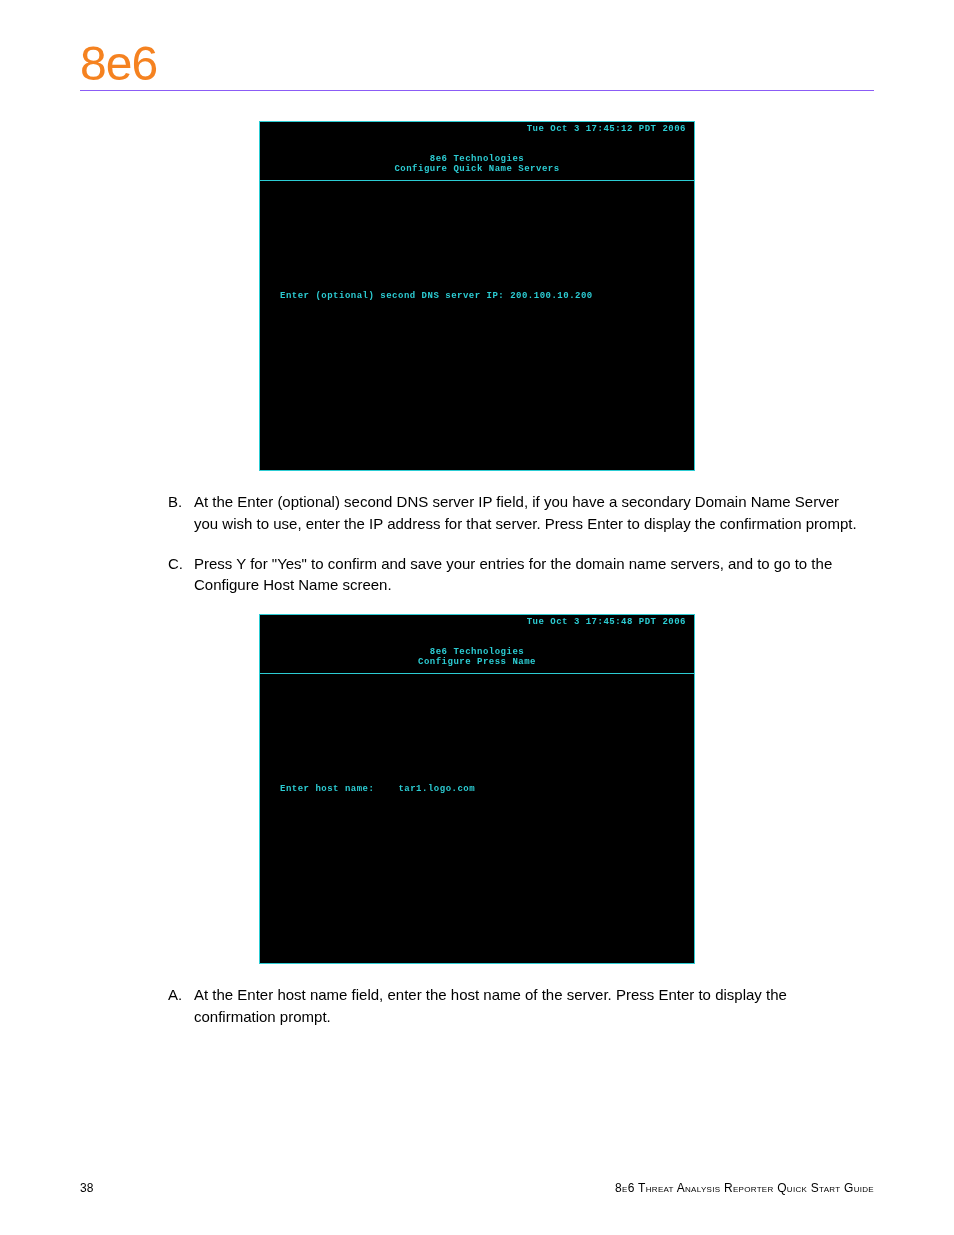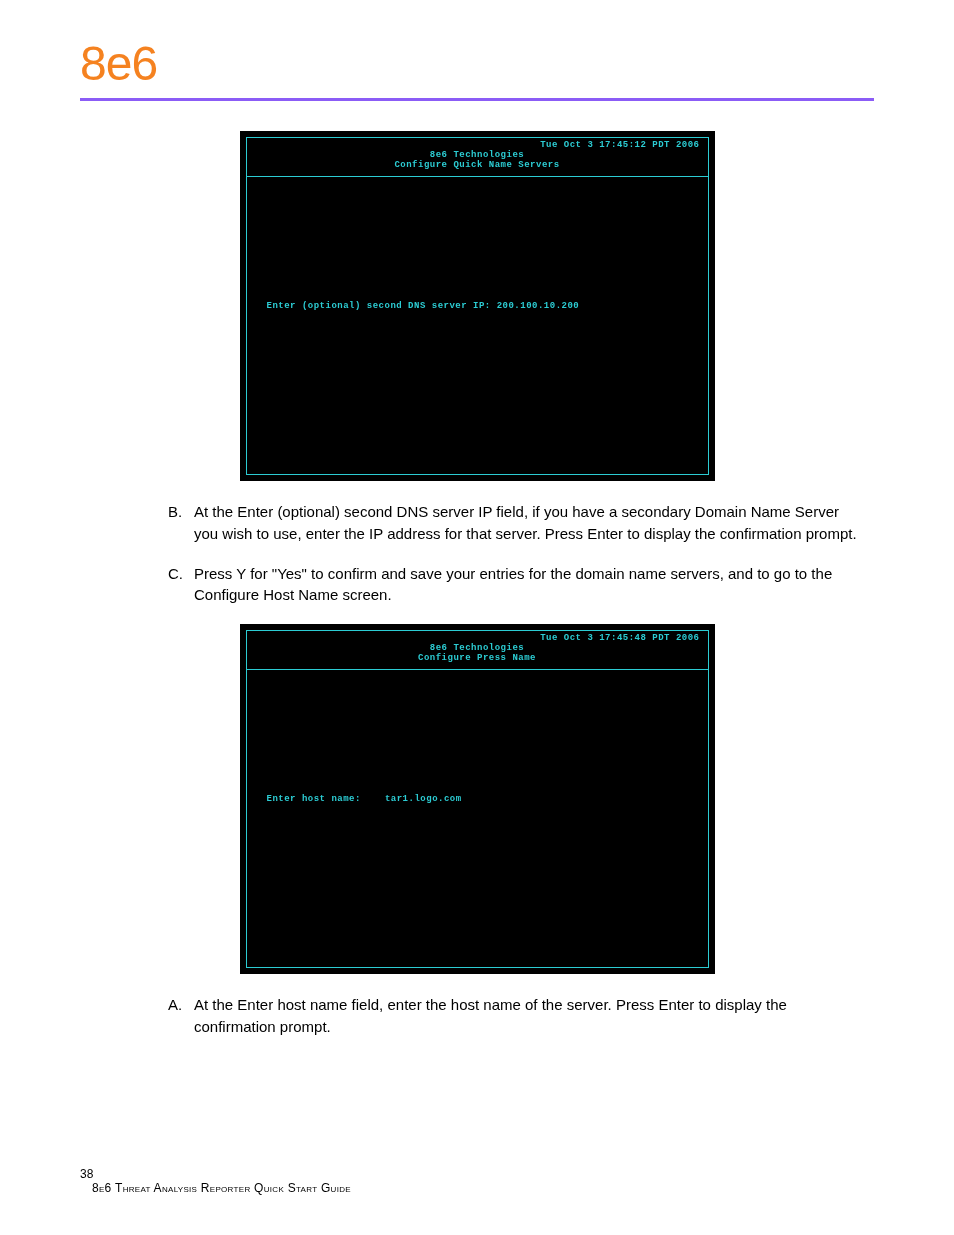--- a/index.html
+++ b/index.html
@@ -12,39 +12,38 @@
   .page {
     width: 954px;
     height: 1235px;
     position: relative;
     box-sizing: border-box;
     padding: 40px 80px 40px 80px;
   }
   .header-row {
     display: flex;
     align-items: baseline;
-    border-bottom: 3px solid #8b5cf6;
-    padding-bottom: 10px;
+    border-bottom: 1px solid #8b5cf6;
+    padding-bottom: 2px;
     margin-bottom: 30px;
   }
   .logo {
     font-size: 48px;
     font-weight: 500;
     color: #f58220;
     letter-spacing: -1px;
     line-height: 1;
   }
   .terminal {
-    width: 475px;
+    width: 436px;
     height: 350px;
     background: #000;
     margin: 0 auto 20px auto;
     position: relative;
     box-sizing: border-box;
-    padding: 6px;
   }
   .terminal-inner {
     width: 100%;
     height: 100%;
     border: 1px solid #2cccd3;
     box-sizing: border-box;
     position: relative;
     font-family: "Courier New", monospace;
     font-size: 9px;
     font-weight: bold;
@@ -54,21 +53,21 @@
   .terminal-header {
     border-bottom: 1px solid #2cccd3;
     padding: 2px 4px 6px 4px;
     text-align: center;
     position: relative;
   }
   .terminal-date {
     text-align: right;
     padding-right: 4px;
   }
-  .terminal-title1 { margin-top: 0; }
+  .terminal-title1 { margin-top: 20px; }
   .terminal-title2 { }
   .terminal-body {
     position: absolute;
     top: 0; left: 0; right: 0; bottom: 0;
     display: flex;
     align-items: center;
     padding: 0 20px;
   }
   .terminal-prompt {
     white-space: nowrap;
@@ -96,21 +95,20 @@
     margin: 28px 0 16px 0;
   }
   .footer {
     position: absolute;
     bottom: 40px;
     left: 80px;
     right: 80px;
     display: flex;
     justify-content: space-between;
     font-size: 12px;
-    flex-direction: column;
   }
   .footer-right {
     font-variant: small-caps;
     letter-spacing: 0.3px;
     margin-left: 12px;
   }
   .bold { font-weight: normal; }
 </style>
 </head>
 <body>

